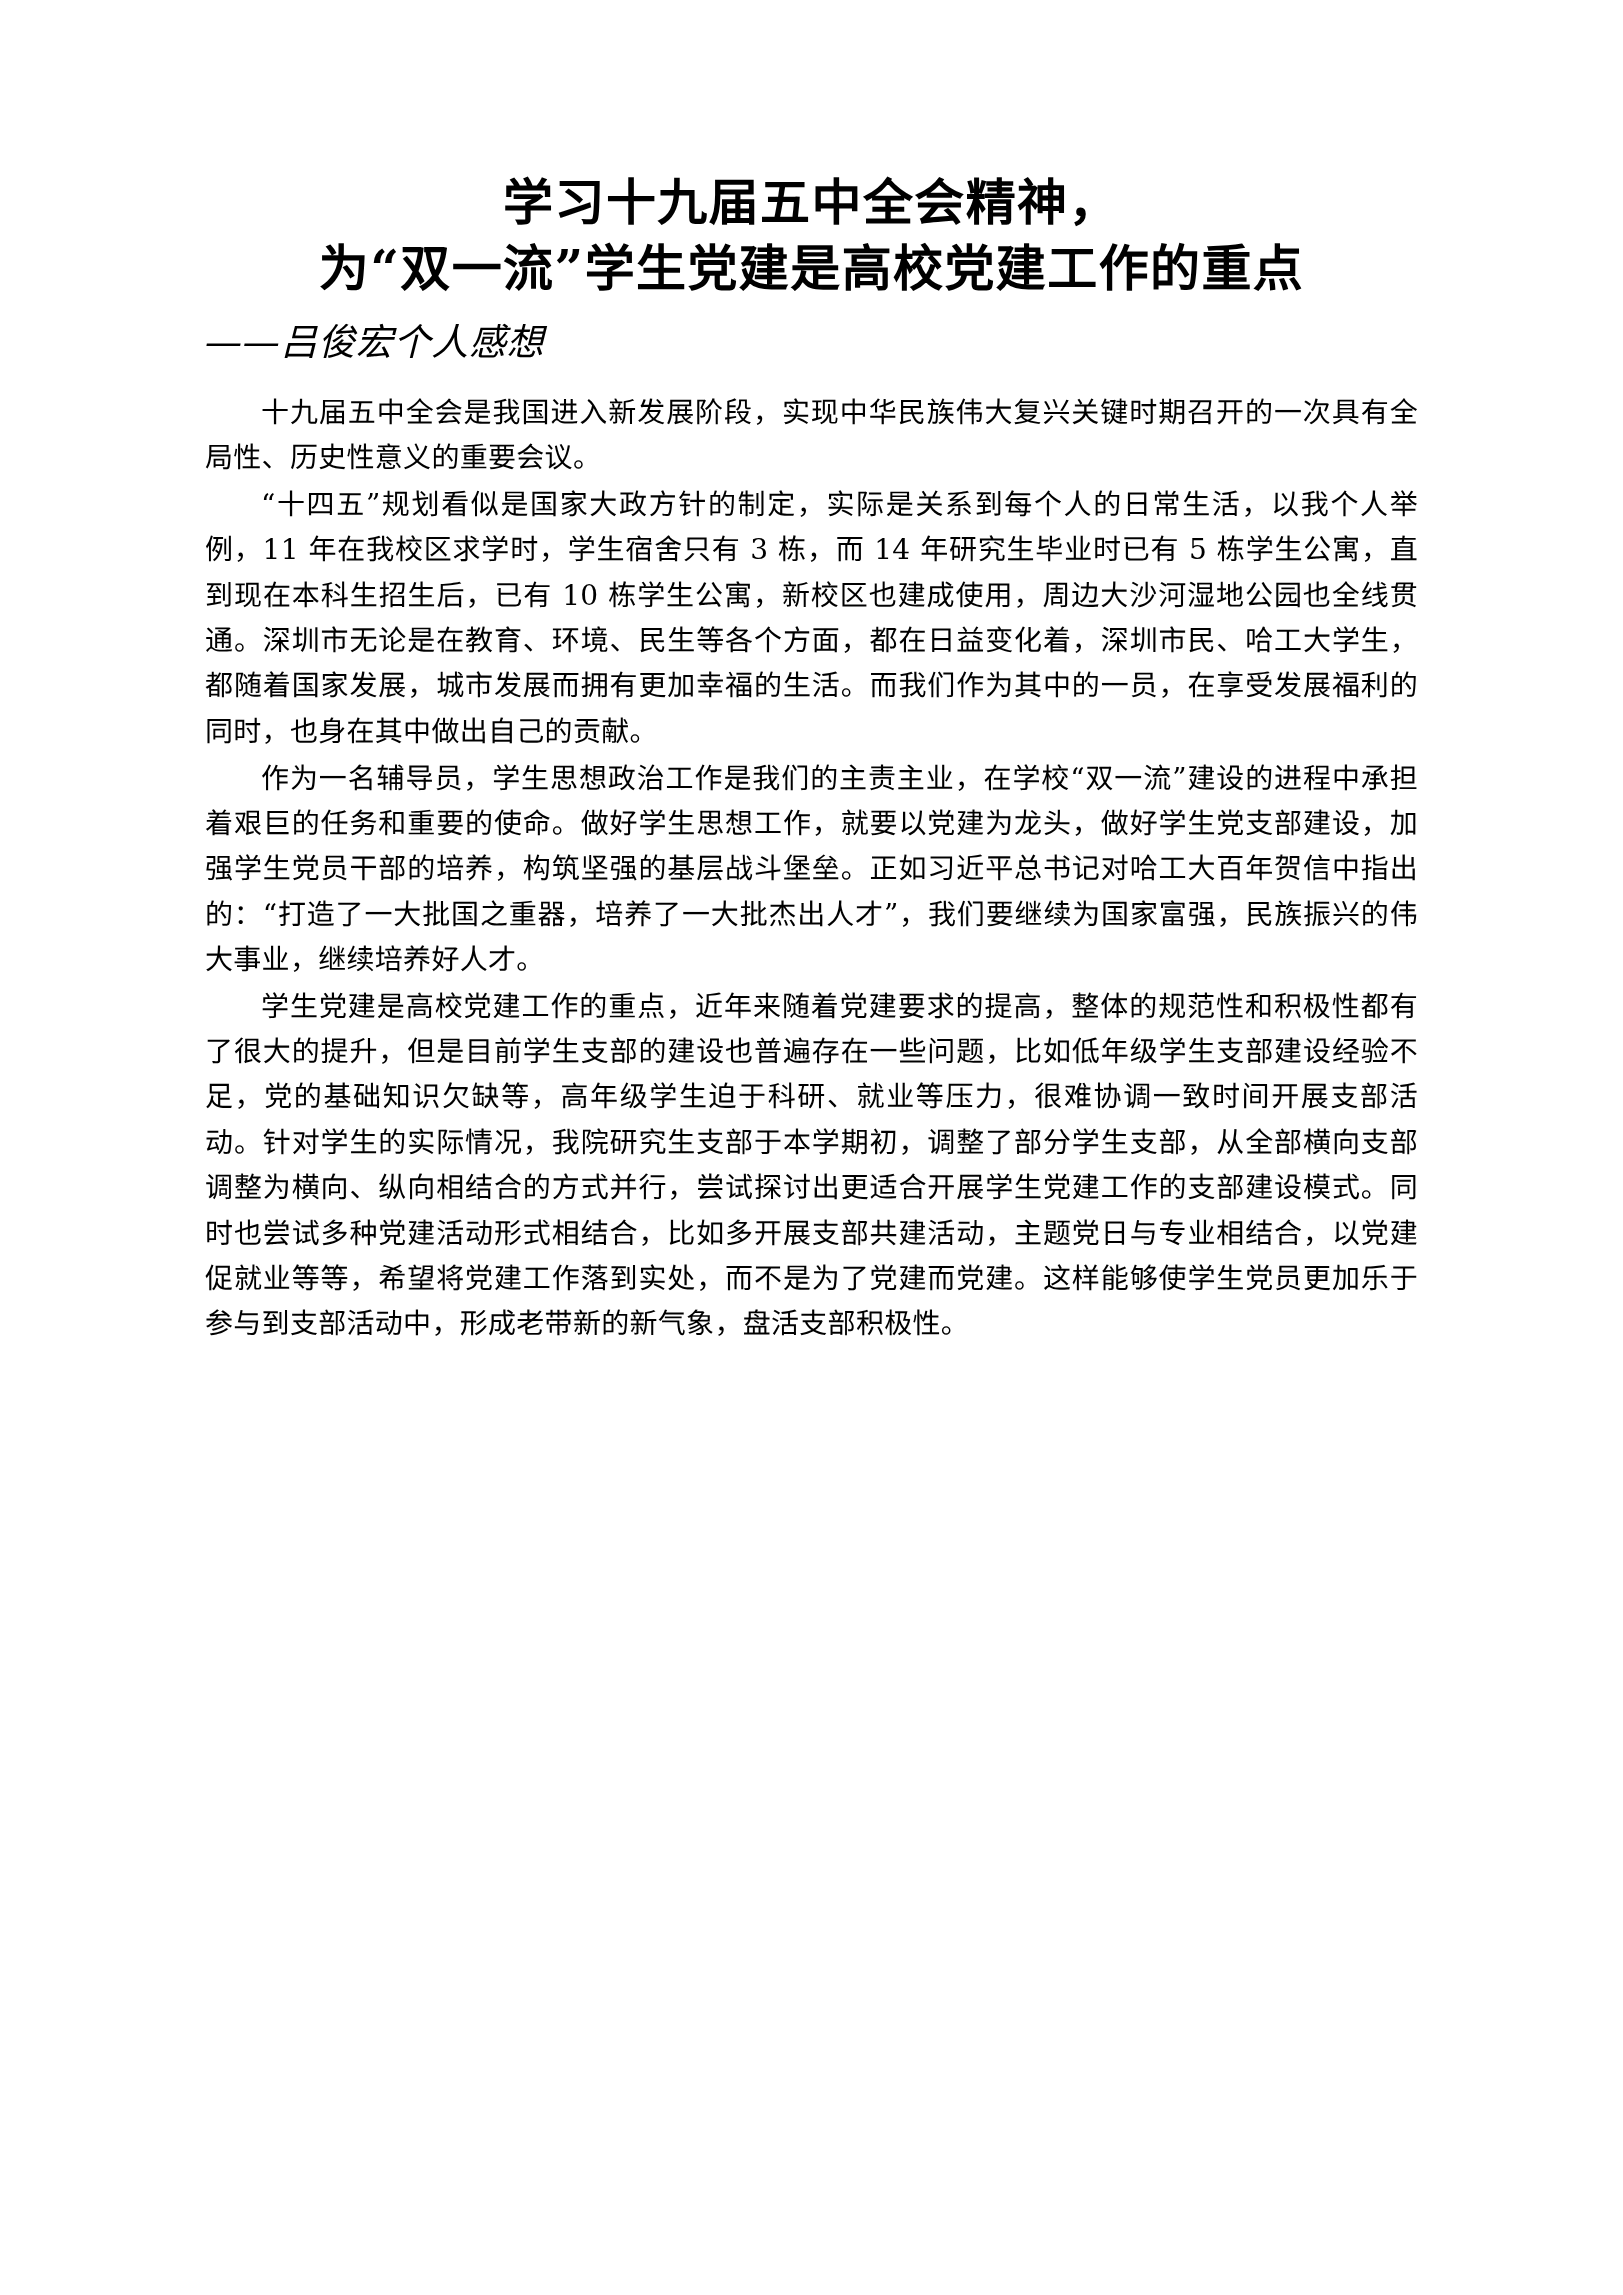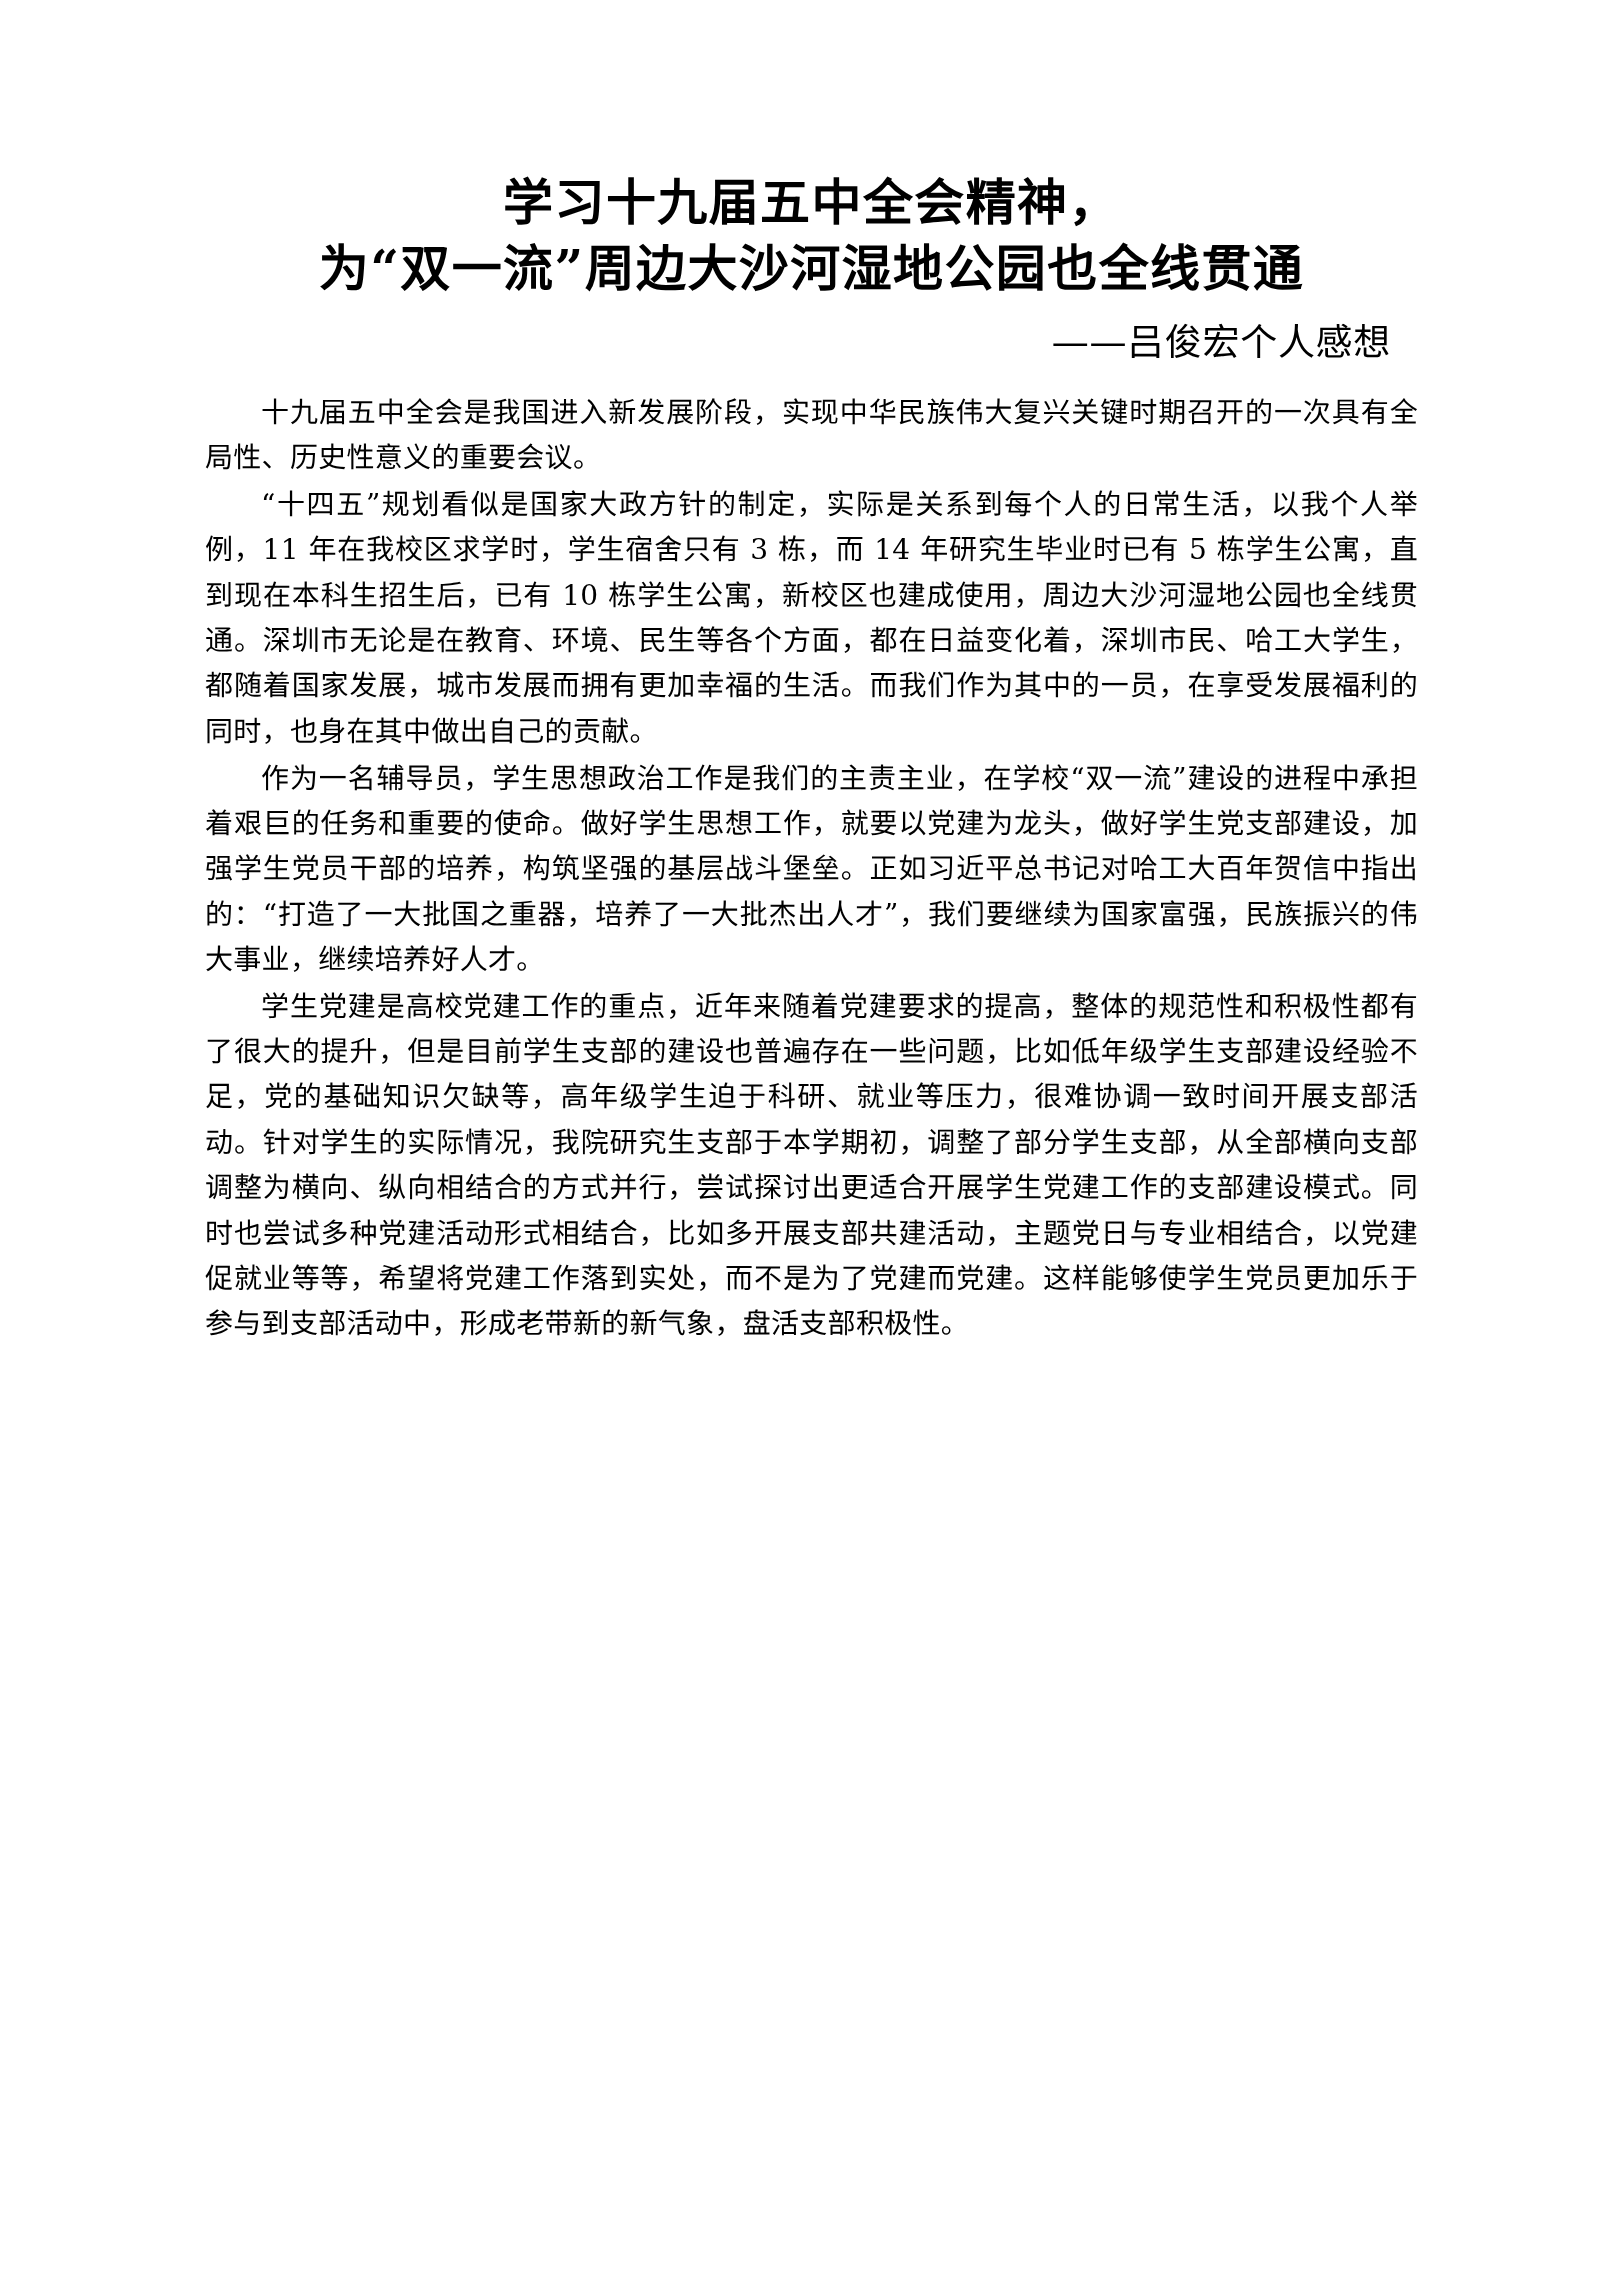--- a/index.html
+++ b/index.html
@@ -28,44 +28,45 @@
     font-size: 50px;
     line-height: 1.32;
     letter-spacing: 1.4px;
     margin: 0 0 4.1px 0;
   }
   .doc-title .line {
     display: block;
     white-space: nowrap;
   }
   .byline {
-    text-align: right;
+    text-align: left;
     font-size: 37px;
     line-height: 1.6;
     margin: 11px 27px 17.7px 0;
     letter-spacing: 0.7px;
+    font-style: italic;
   }
   .body-text p {
     font-size: 28px;
     line-height: 1.62;
     margin: 0 0 1.4px 0;
     text-indent: 2em;
     text-align: justify;
     text-justify: inter-ideograph;
     letter-spacing: 0.3px;
   }
 </style>
 </head>
 <body>
 
 <div class="page">
 
   <h1 class="doc-title">
     <span class="line">学习十九届五中全会精神，</span>
-    <span class="line">为“双一流”周边大沙河湿地公园也全线贯通</span>
+    <span class="line">为“双一流”学生党建是高校党建工作的重点</span>
   </h1>
 
   <div class="byline">——吕俊宏个人感想</div>
 
   <div class="body-text">
     <p>十九届五中全会是我国进入新发展阶段，实现中华民族伟大复兴关键时期召开的一次具有全局性、历史性意义的重要会议。</p>
     <p>“十四五”规划看似是国家大政方针的制定，实际是关系到每个人的日常生活，以我个人举例，11 年在我校区求学时，学生宿舍只有 3 栋，而 14 年研究生毕业时已有 5 栋学生公寓，直到现在本科生招生后，已有 10 栋学生公寓，新校区也建成使用，周边大沙河湿地公园也全线贯通。深圳市无论是在教育、环境、民生等各个方面，都在日益变化着，深圳市民、哈工大学生，都随着国家发展，城市发展而拥有更加幸福的生活。而我们作为其中的一员，在享受发展福利的同时，也身在其中做出自己的贡献。</p>
     <p>作为一名辅导员，学生思想政治工作是我们的主责主业，在学校“双一流”建设的进程中承担着艰巨的任务和重要的使命。做好学生思想工作，就要以党建为龙头，做好学生党支部建设，加强学生党员干部的培养，构筑坚强的基层战斗堡垒。正如习近平总书记对哈工大百年贺信中指出的：“打造了一大批国之重器，培养了一大批杰出人才”，我们要继续为国家富强，民族振兴的伟大事业，继续培养好人才。</p>
     <p>学生党建是高校党建工作的重点，近年来随着党建要求的提高，整体的规范性和积极性都有了很大的提升，但是目前学生支部的建设也普遍存在一些问题，比如低年级学生支部建设经验不足，党的基础知识欠缺等，高年级学生迫于科研、就业等压力，很难协调一致时间开展支部活动。针对学生的实际情况，我院研究生支部于本学期初，调整了部分学生支部，从全部横向支部调整为横向、纵向相结合的方式并行，尝试探讨出更适合开展学生党建工作的支部建设模式。同时也尝试多种党建活动形式相结合，比如多开展支部共建活动，主题党日与专业相结合，以党建促就业等等，希望将党建工作落到实处，而不是为了党建而党建。这样能够使学生党员更加乐于参与到支部活动中，形成老带新的新气象，盘活支部积极性。</p>
   </div>

